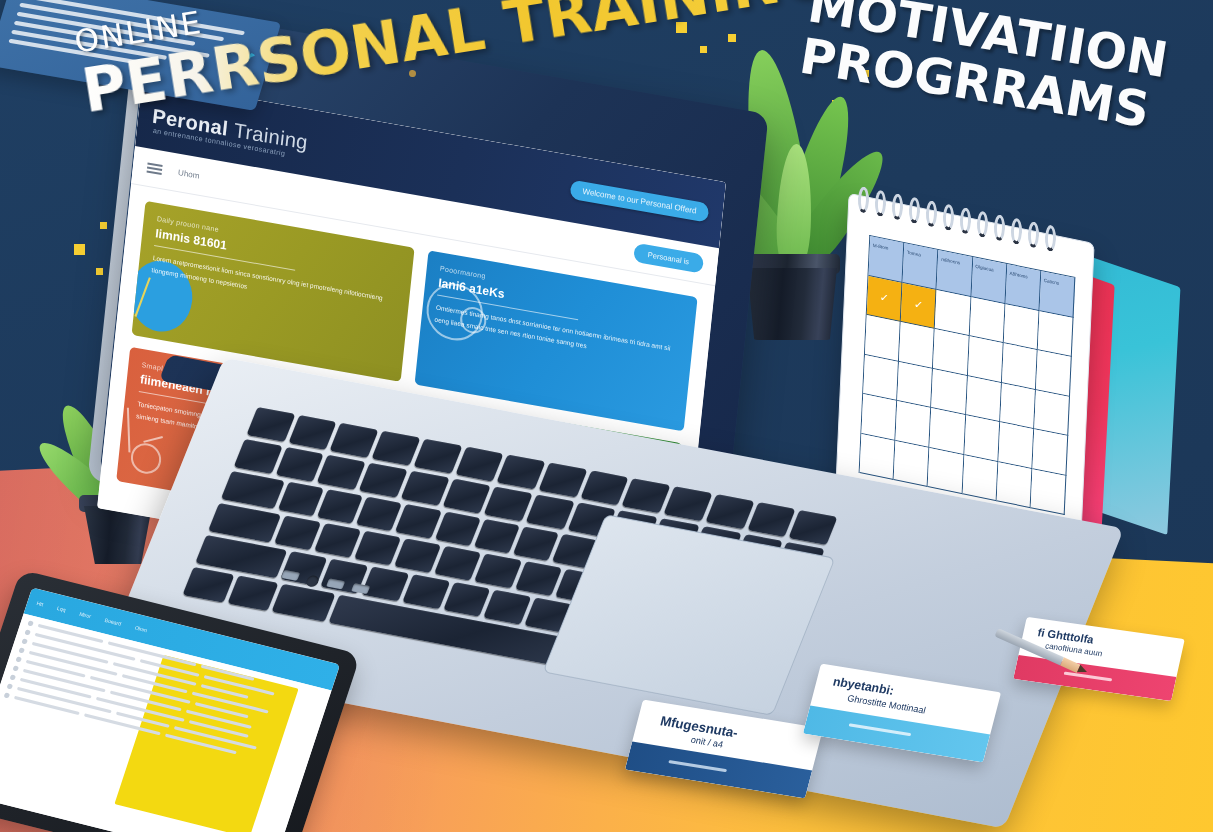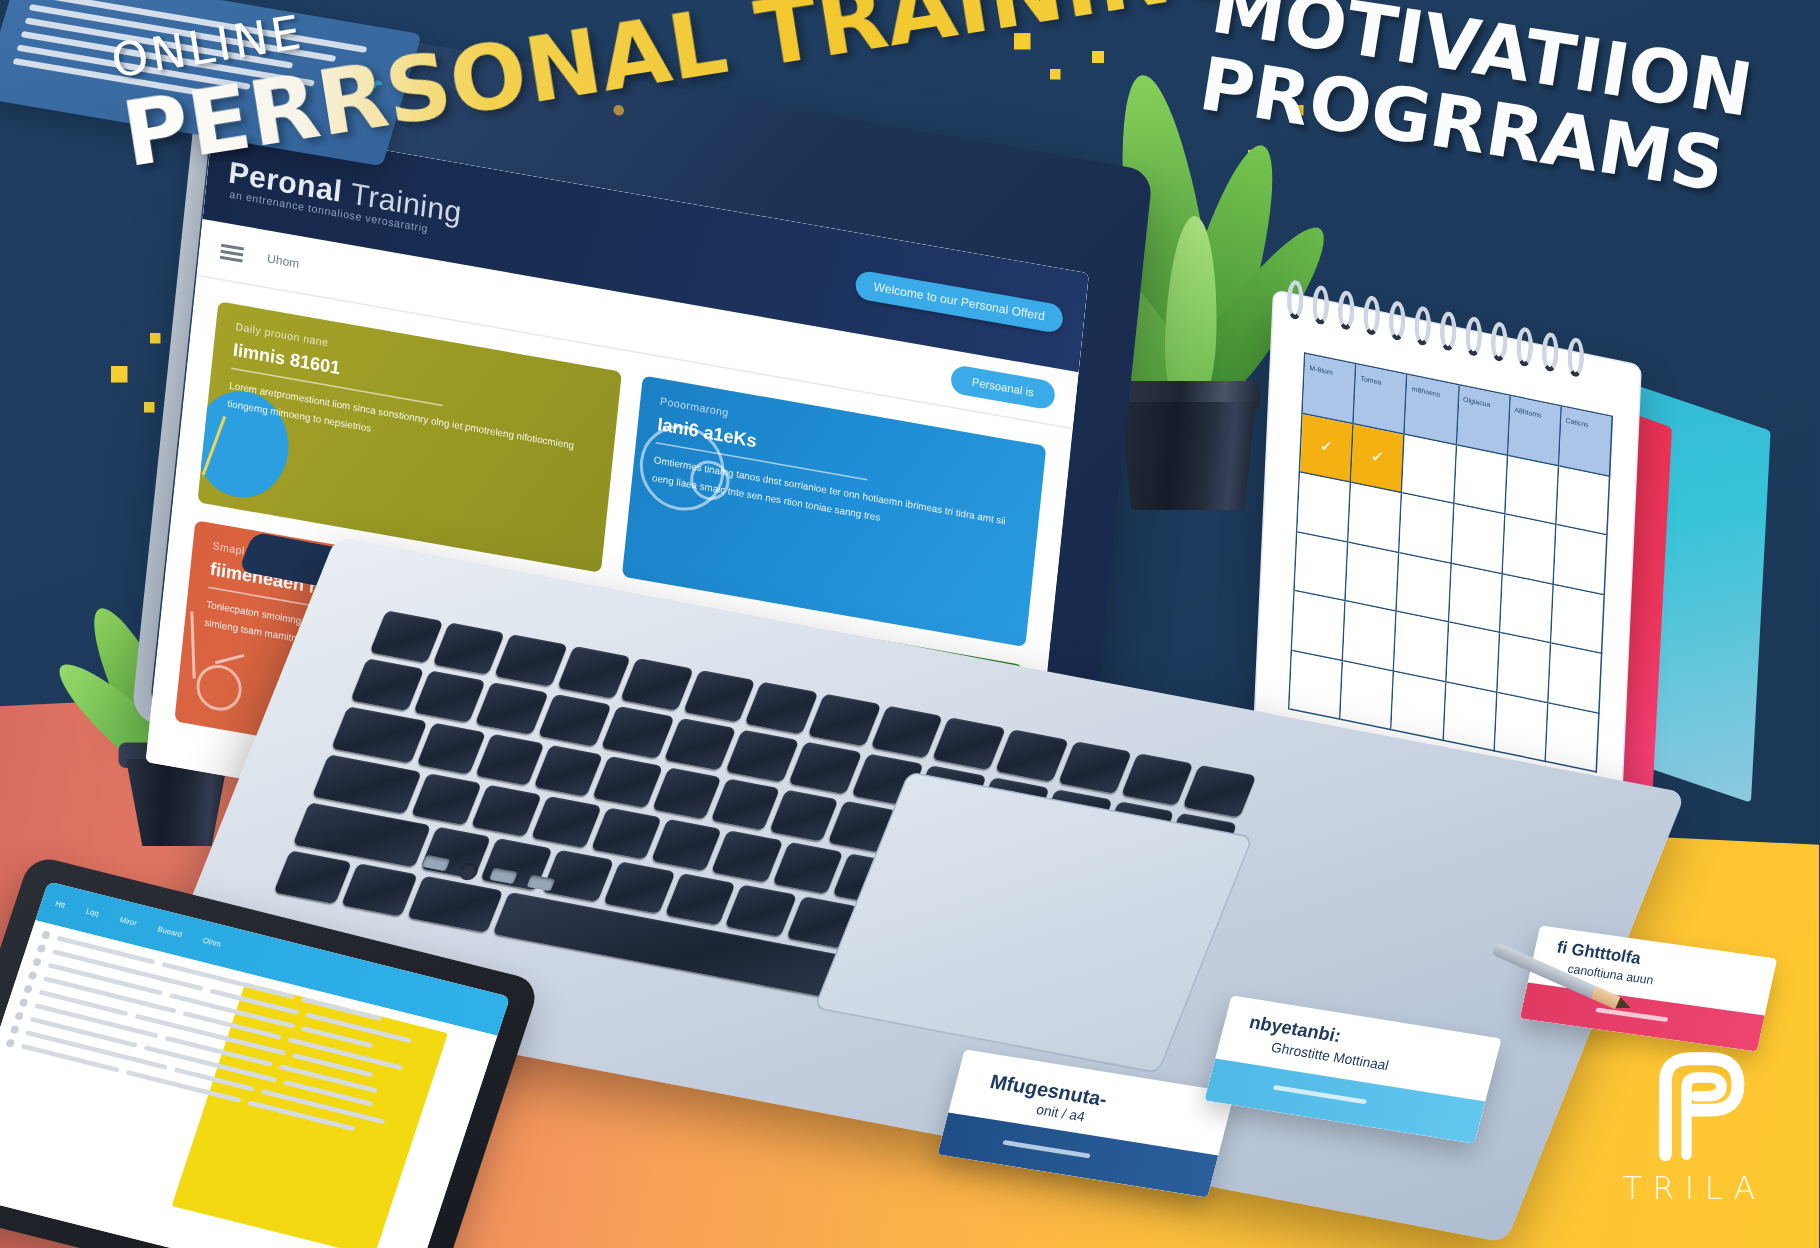--- a/index.html
+++ b/index.html
@@ -730,23 +730,14 @@
   <div class="headline-left">
     <div class="hl-online">ONLINE</div>
     <div class="hl-main">PERRSONAL TRAINING</div>
   </div>
 
   <div class="headline-right">
     <div class="hr-line">MOTIVATIION</div>
     <div class="hr-line">PROGRRAMS</div>
   </div>
 
-  <div id="logo">
-    <div class="logo-mark">
-      <svg viewBox="0 0 100 100" width="78" height="78" aria-hidden="true">
-        <path d="M26 92 L26 30 Q26 10 48 10 L64 10 Q88 10 88 32 Q88 54 64 54 L48 54" fill="none" stroke="#ffffff" stroke-width="11" stroke-linecap="round" stroke-linejoin="round"></path>
-        <path d="M44 92 L44 34 Q44 26 54 26 L62 26 Q74 26 74 34 Q74 42 62 42 L52 42" fill="none" stroke="#ffffff" stroke-width="9" stroke-linecap="round" stroke-linejoin="round"></path>
-      </svg>
-    </div>
-    <div class="logo-word">TRILA</div>
-  </div>
 
 </div>
 
 </body></html>

